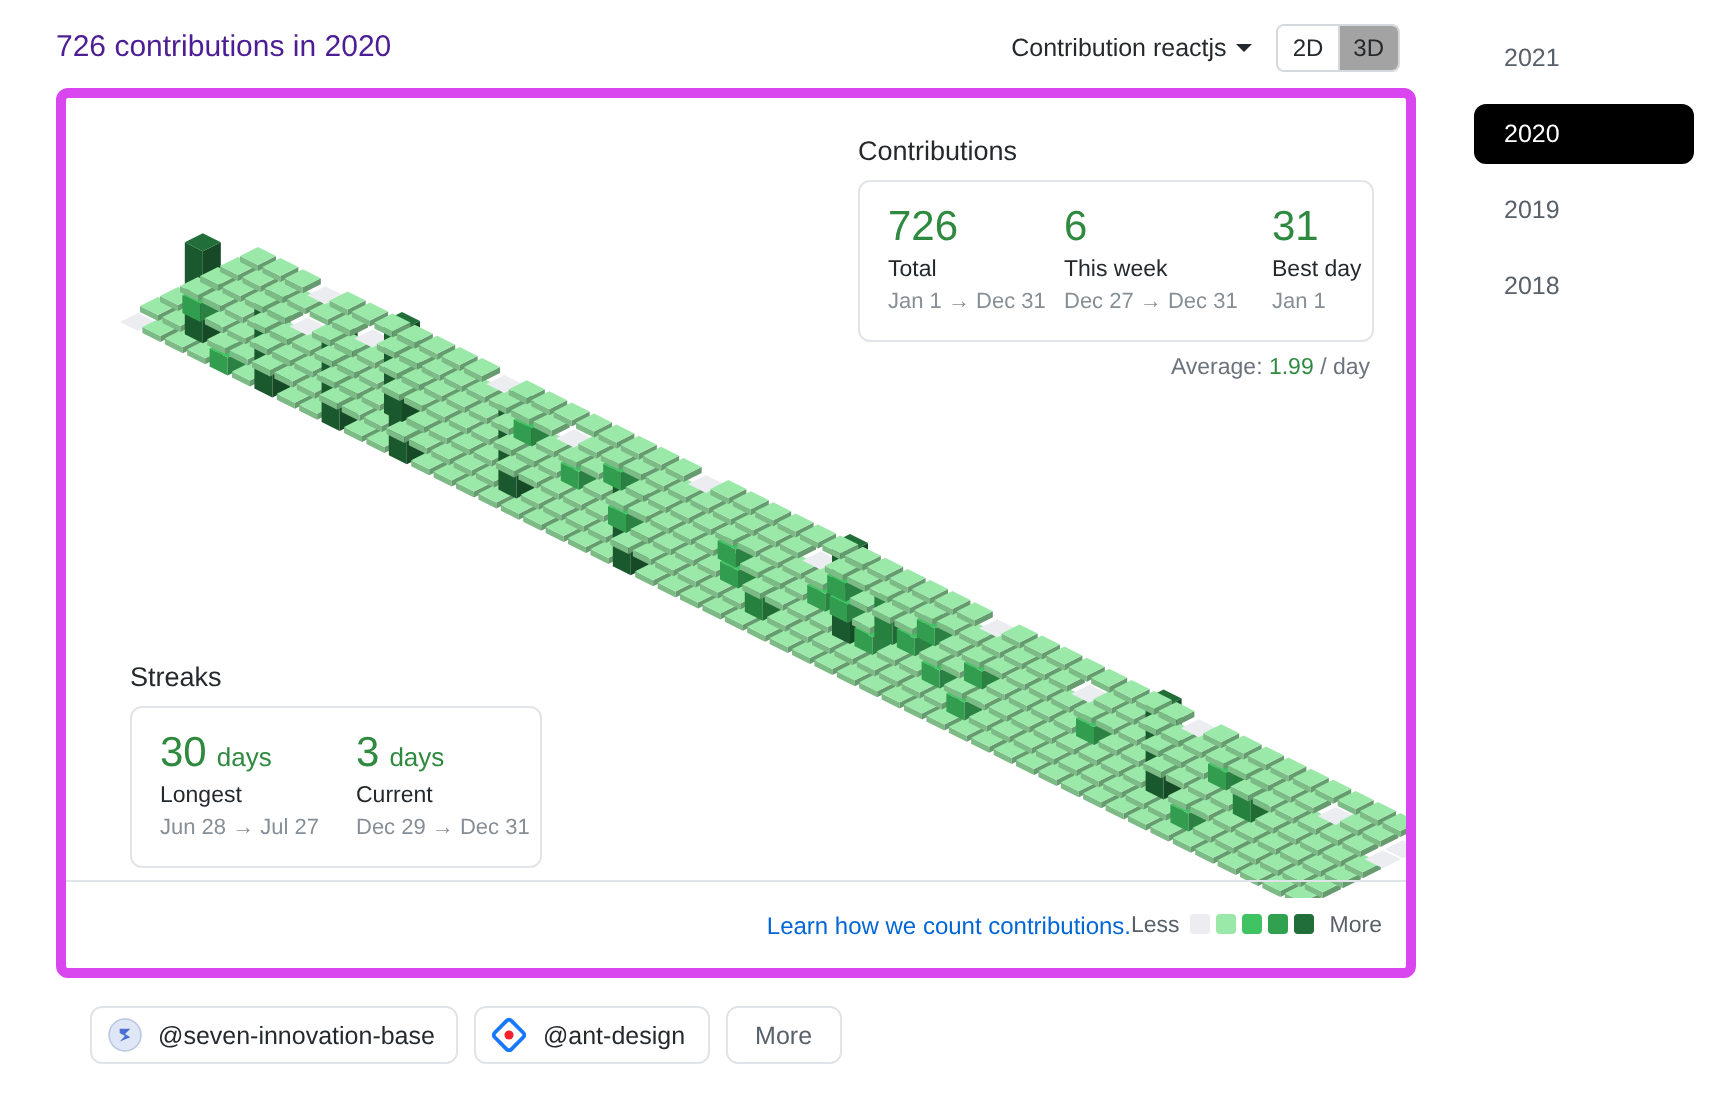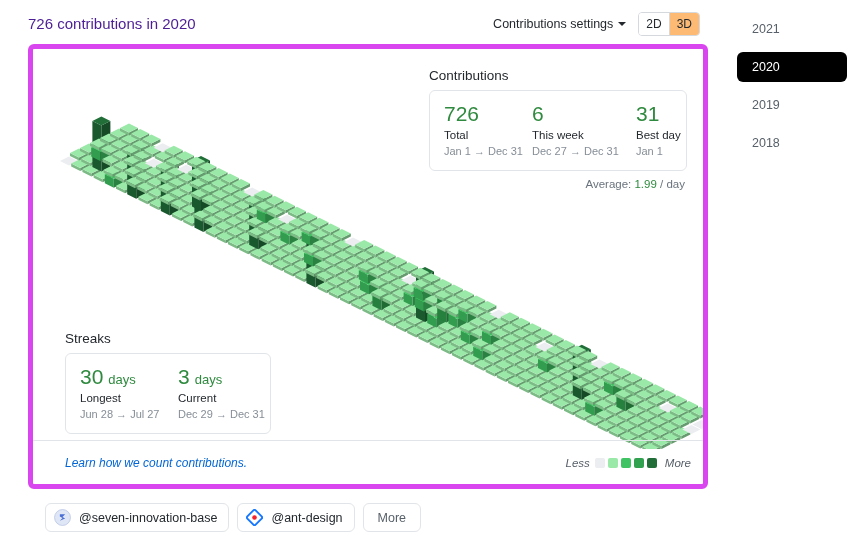--- a/index.html
+++ b/index.html
@@ -32,21 +32,21 @@
     border-top:4px solid #24292e;margin-left:1px;
   }
   .dim-toggle{
     display:flex;border:1px solid #d5d8dc;border-radius:4px;overflow:hidden;height:22px;
   }
   .dim-btn{
     font-size:12px;color:#24292e;padding:0 7px;display:flex;align-items:center;
     background:#ffffff;cursor:pointer;line-height:1;
   }
   .dim-btn + .dim-btn{border-left:1px solid #d5d8dc;}
-  .dim-btn.sel{background:#fdba74;}
+  .dim-btn.sel{background:#a3a3a3;}
 
   
   .card{
     position:absolute;left:28px;top:44px;width:680px;height:445px;
     border:5px solid #d946ef;border-radius:6px;background:#fff;
     box-sizing:border-box;overflow:hidden;
   }
 
   
   .iso-wrap{position:absolute;left:0;top:0;width:678px;height:400px;overflow:hidden;}
@@ -80,22 +80,22 @@
   .streak{flex:0 0 auto;}
   .streak.k0{width:98px;}
   .streak-top{display:flex;align-items:baseline;gap:5px;}
   .streak-num{font-size:21px;color:#2f8a3f;line-height:24px;}
   .streak-unit{font-size:13px;color:#2f8a3f;}
 
   
   .card-footer{
     position:absolute;left:0;bottom:0;width:678px;height:44px;
     border-top:1px solid #e1e4e8;
-    display:flex;align-items:center;justify-content:space-between;
-    padding:0 20px 0 32px;box-sizing:border-box;font-style:italic;
+    display:flex;align-items:center;justify-content:flex-end;
+    padding:0 20px 0 32px;box-sizing:border-box;
   }
   .learn-link{font-size:12px;color:#0366d6;text-decoration:none;cursor:pointer;}
   .legend{display:flex;align-items:center;gap:5px;}
   .legend-text{font-size:11.5px;color:#586069;}
   .legend-sq{width:10px;height:10px;border-radius:2px;display:inline-block;}
 
   
   .orgs{
     position:absolute;left:45px;top:503px;display:flex;align-items:center;gap:8px;
   }
@@ -122,21 +122,21 @@
 <body>
 
 <div class="page">
 
   <div class="left-col">
 
     <div class="topbar">
       <div class="page-title">726 contributions in 2020</div>
       <div class="topbar-right">
         <div class="contrib-settings">
-          <span>Contributions settings</span>
+          <span>Contribution reactjs</span>
           <span class="caret"></span>
         </div>
         <div class="dim-toggle">
           <div class="dim-btn">2D</div>
           <div class="dim-btn sel">3D</div>
         </div>
       </div>
     </div>
 
     <div class="card">

